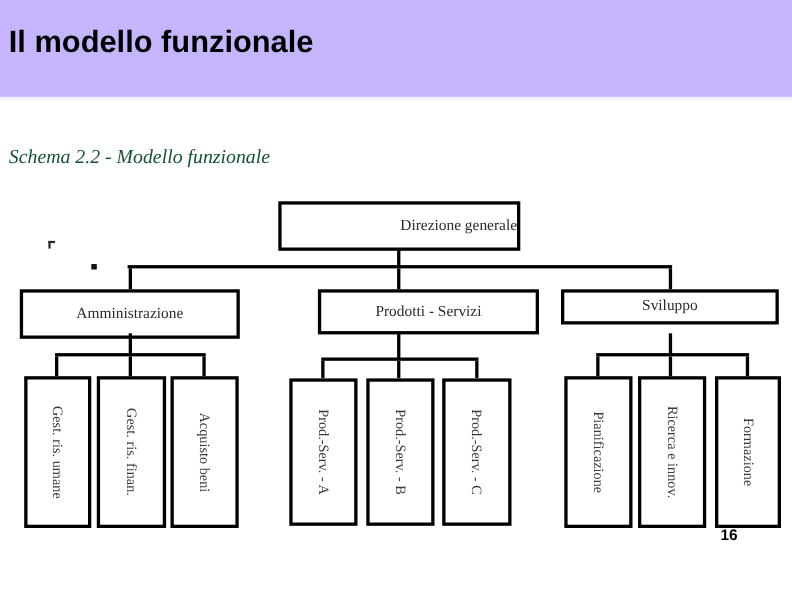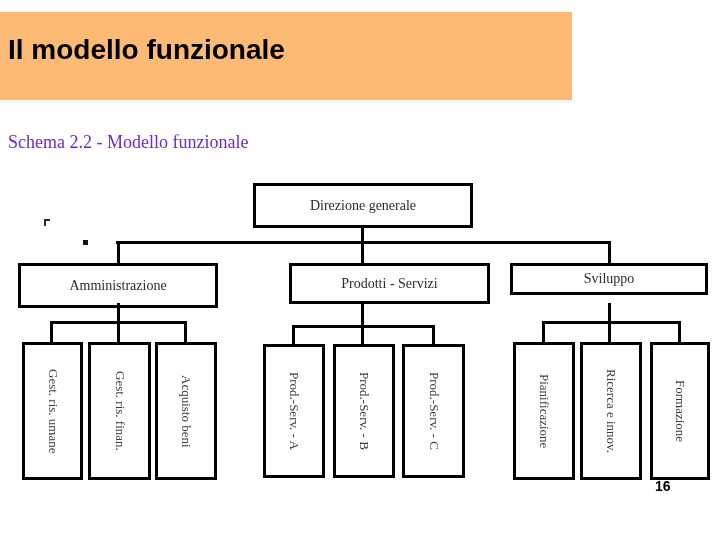--- a/index.html
+++ b/index.html
@@ -9,44 +9,45 @@
     position: relative;
     width: 720px;
     height: 540px;
     background: #ffffff;
     overflow: hidden;
     font-family: "Liberation Sans", sans-serif;
   }
 
   .slide-header {
     position: absolute;
-    left: 0; top: 12px;
-    width: 572px;
+    left: 0; top: 0;
+    width: 720px;
     height: 88px;
-    background: #fdba74;
+    background: #c4b5fd;
     box-shadow: 0 3px 0 #f3f3fb;
   }
   .slide-title {
     position: absolute;
     left: 8px;
     top: 22px;
     margin: 0;
     font-size: 28px;
     font-weight: bold;
     color: #000;
     letter-spacing: 0px;
   }
 
   .figure-caption {
     position: absolute;
     left: 8px;
     top: 132px;
     font-family: "Liberation Serif", serif;
+    font-style: italic;
     font-size: 18px;
-    color: #6d28d9;
+    color: #14532d;
   }
 
   .tick-mark {
     position: absolute;
     left: 44px; top: 219px;
     width: 4px; height: 5px;
     border-left: 2px solid #2a2a2a;
     border-top: 2px solid #2a2a2a;
   }
   .bullet-mark {
@@ -63,21 +64,21 @@
     box-sizing: border-box;
     border: 3px solid #000;
     background: #fff;
     display: flex;
     align-items: center;
     justify-content: center;
     font-family: "Liberation Serif", serif;
     color: #2b2b2b;
   }
   .node span { white-space: nowrap; }
-  .lvl1 { font-size: 14px; }
+  .lvl1 { font-size: 14px; justify-content: flex-end; }
   .lvl2 { font-size: 14px; }
   .leaf { font-size: 13px; color: #3b3b3b; }
   .vtext {
     writing-mode: vertical-rl;
     white-space: nowrap;
   }
 
   .page-number {
     position: absolute;
     left: 655px;

